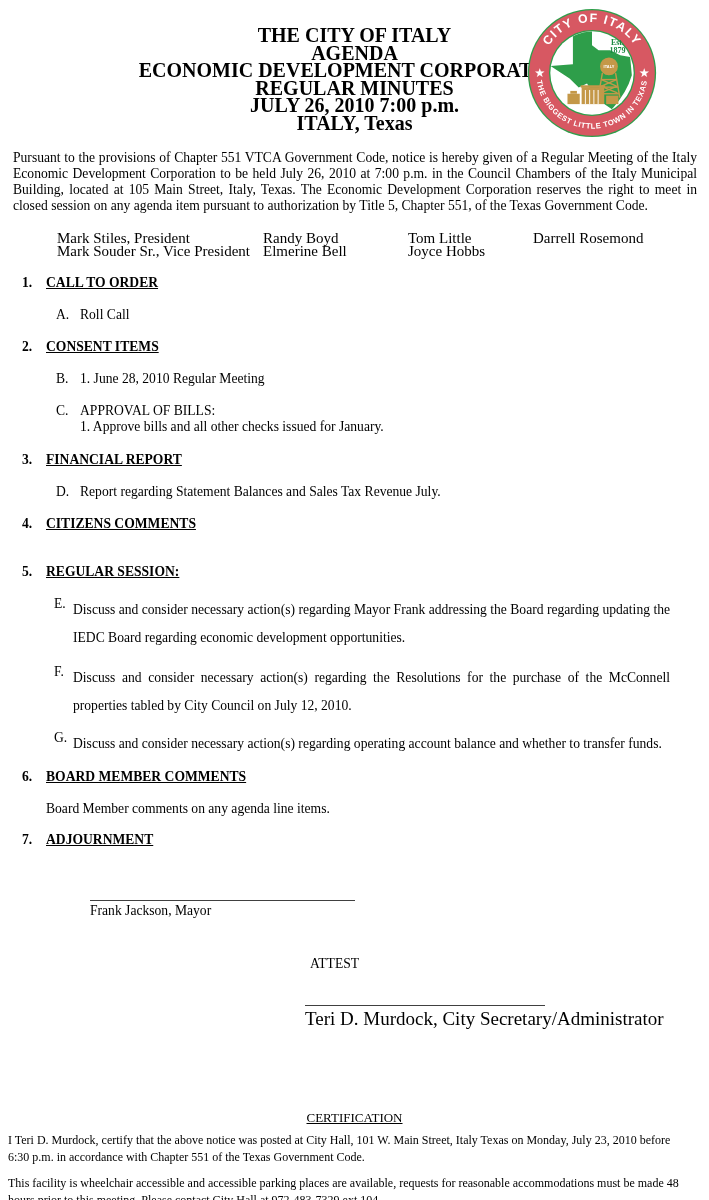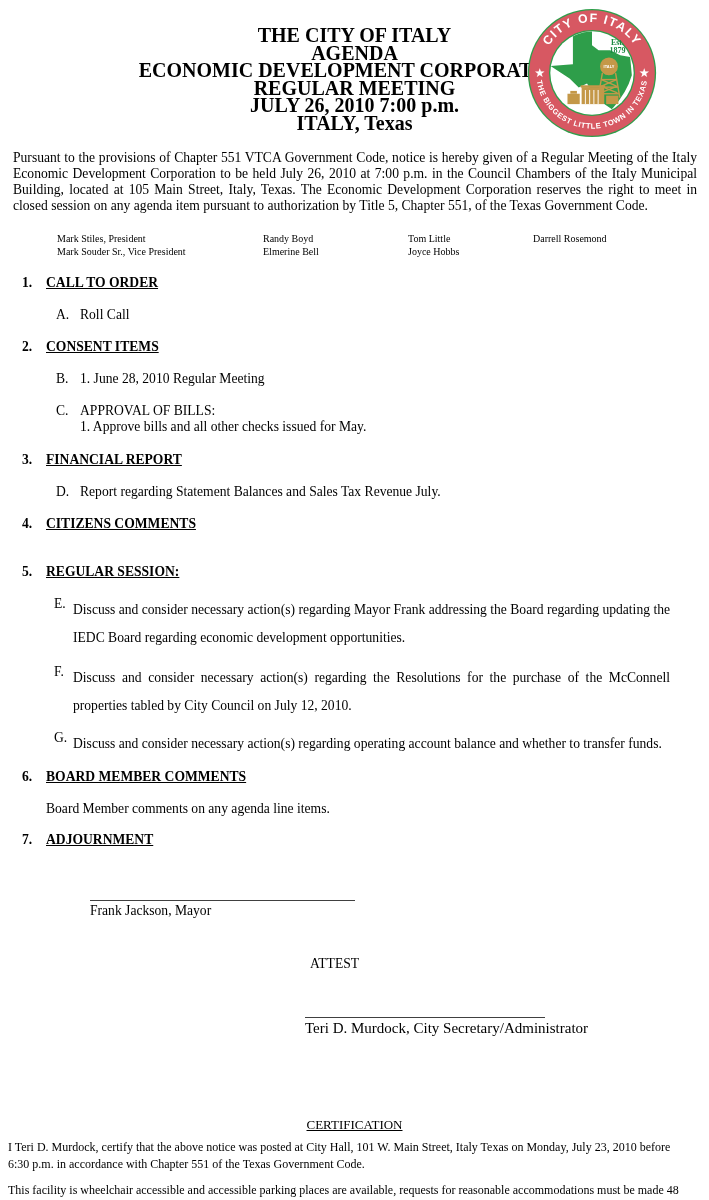--- a/index.html
+++ b/index.html
@@ -11,39 +11,39 @@
   .seal-top-text{font-family:"Liberation Sans","DejaVu Sans",sans-serif;font-weight:bold;
                  font-size:13px;letter-spacing:1.5px;fill:#ffffff;}
   .seal-bottom-text{font-family:"Liberation Sans","DejaVu Sans",sans-serif;font-weight:bold;
                  font-size:8px;letter-spacing:0.6px;fill:#ffffff;}
   .seal-star{font-size:13px;fill:#ffffff;}
   .seal-est{font-family:"Liberation Serif",serif;font-weight:bold;font-size:8.5px;fill:#1c8a42;}
   .tank-label{font-family:"Liberation Sans",sans-serif;font-weight:bold;font-size:4.2px;fill:#ffffff;}
   
   .notice{margin:17px 12px 0 13px;font-size:13.6px;line-height:16px;text-align:justify;}
   
-  .board{position:relative;margin-top:18px;height:29px;font-size:10px;line-height:13.8px;}
+  .board{position:relative;margin-top:18px;height:29px;font-size:15px;line-height:13.8px;}
   .bcol{position:absolute;top:0;white-space:nowrap;}
   .bcol.c1{left:57px;} .bcol.c2{left:263px;} .bcol.c3{left:408px;} .bcol.c4{left:533px;}
   
   .agenda{font-size:13.6px;line-height:16px;}
   .item-head{display:flex;font-weight:bold;}
   .item-num{flex:0 0 24px;margin-left:22px;}
   .item-title{text-decoration:underline;}
   .sub{display:flex;}
   .sub .letter{flex:0 0 24px;margin-left:56px;}
   .sub .stext{flex:1;margin-right:40px;}
   .sub.justify .letter{flex:0 0 19px;margin-left:54px;}
   .sub.justify .stext{text-align:justify;line-height:28px;margin-right:39px;}
   .item-note{margin-left:46px;}
   
   .sig-line{border-top:1px solid #404040;}
   .sig-mayor{margin-left:90px;margin-top:52px;width:265px;padding-top:2px;font-size:13.6px;}
   .attest{margin-left:310px;margin-top:37px;font-size:13.6px;}
-  .sig-secretary{margin-left:305px;margin-top:45px;width:240px;padding-top:2px;font-size:15px;white-space:nowrap;}
+  .sig-secretary{margin-left:305px;margin-top:33px;width:240px;padding-top:2px;font-size:19px;white-space:nowrap;}
   
   .cert-head{margin-top:80px;text-align:center;font-size:13px;}
   .cert-head span{text-decoration:underline;}
   .cert-p{margin:6px 15px 0 8px;font-size:12px;line-height:17px;}
   .cert-p.second{margin-top:9px;}
   .mt16{margin-top:16px;} .mt17{margin-top:17px;} .mt32{margin-top:32px;}
   .mt14{margin-top:14px;} .mt12{margin-top:12px;} .mt10{margin-top:10px;}
   .mt11{margin-top:11px;} .mt15{margin-top:15px;}
 </style>
 </head>
@@ -97,21 +97,21 @@
     <text class="seal-star" x="14.5" y="74.5" text-anchor="middle">★</text>
     <text class="seal-star" x="125.5" y="74.5" text-anchor="middle">★</text>
     <text class="seal-top-text"><textPath href="#sealTopArc" startOffset="50%" text-anchor="middle">CITY OF ITALY</textPath></text>
     <text class="seal-bottom-text"><textPath href="#sealBottomArc" startOffset="50%" text-anchor="middle">THE BIGGEST LITTLE TOWN IN TEXAS</textPath></text>
   </svg>
 
   <header class="title-block">
     <div>THE CITY OF ITALY</div>
     <div>AGENDA</div>
     <div>ECONOMIC DEVELOPMENT CORPORATION</div>
-    <div>REGULAR MEETING</div>
+    <div>REGULAR MINUTES</div>
     <div>JULY 26, 2010 7:00 p.m.</div>
     <div>ITALY, Texas</div>
   </header>
 
   <p class="notice">Pursuant to the provisions of Chapter 551 VTCA Government Code, notice is hereby given of a Regular Meeting of the Italy Economic Development Corporation to be held July 26, 2010 at 7:00 p.m. in the Council Chambers of the Italy Municipal Building, located at 105 Main Street, Italy, Texas. The Economic Development Corporation reserves the right to meet in closed session on any agenda item pursuant to authorization by Title 5, Chapter 551, of the Texas Government Code.</p>
 
   <div class="board">
     <div class="bcol c1">
       <div>Mark Stiles, President</div>
       <div>Mark Souder Sr., Vice President</div>
@@ -147,21 +147,21 @@
     <div class="sub mt16">
       <span class="letter">B.</span>
       <span class="stext">
         <div>1. June 28, 2010 Regular Meeting</div>
       </span>
     </div>
     <div class="sub mt16">
       <span class="letter">C.</span>
       <span class="stext">
         <div>APPROVAL OF BILLS:</div>
-        <div>1.  Approve bills and all other checks issued for May.</div>
+        <div>1.  Approve bills and all other checks issued for January.</div>
       </span>
     </div>
 
     <div class="item-head mt17">
       <span class="item-num">3.</span>
       <span class="item-title">FINANCIAL REPORT</span>
     </div>
     <div class="sub mt16">
       <span class="letter">D.</span>
       <span class="stext">Report regarding Statement Balances and Sales Tax Revenue July.</span>

